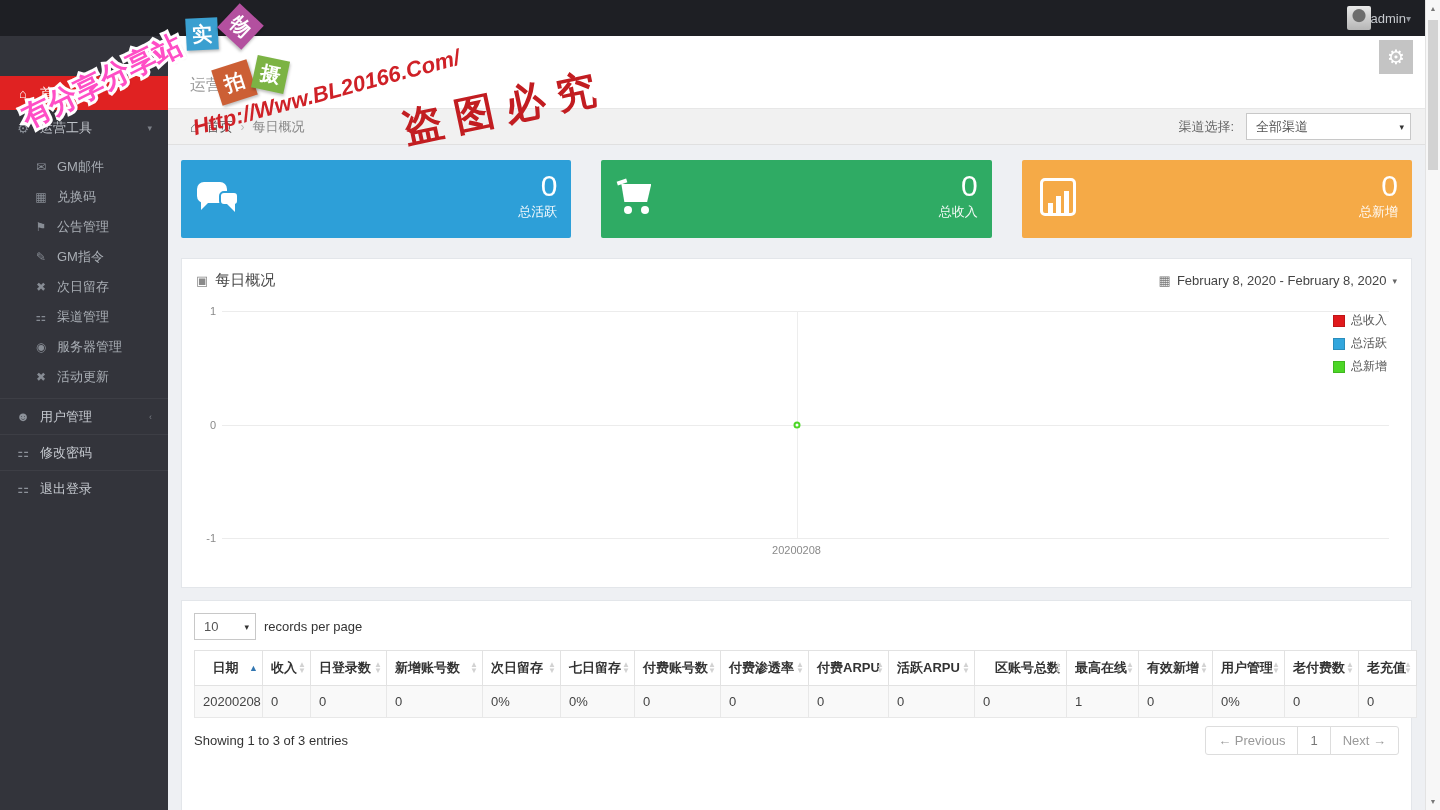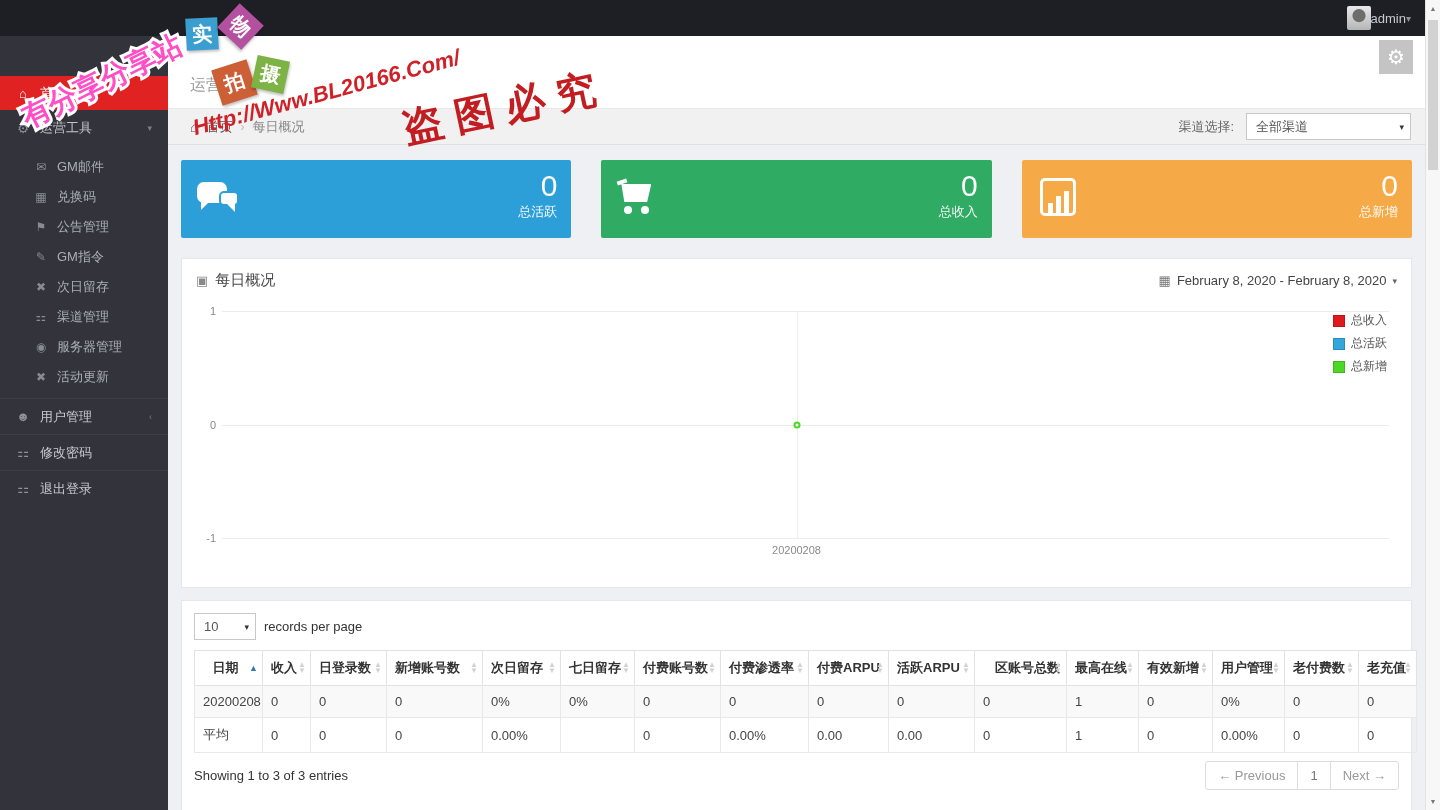--- a/index.html
+++ b/index.html
@@ -373,38 +373,20 @@
           <td>0</td>
           <td>0</td>
           <td>0</td>
           <td>0</td>
           <td>1</td>
           <td>0</td>
           <td>0%</td>
           <td>0</td>
           <td>0</td>
         </tr>
-        <tr>
-          <td>平均</td>
-          <td>0</td>
-          <td>0</td>
-          <td>0</td>
-          <td>0.00%</td>
-          <td></td>
-          <td>0</td>
-          <td>0.00%</td>
-          <td>0.00</td>
-          <td>0.00</td>
-          <td>0</td>
-          <td>1</td>
-          <td>0</td>
-          <td>0.00%</td>
-          <td>0</td>
-          <td>0</td>
-        </tr>
         </tbody>
       </table>
 
       <div class="tbl-footer">
         <span class="tbl-info">Showing 1 to 3 of 3 entries</span>
         <div class="pagination">
           <button class="pg first">← Previous</button>
           <button class="pg current">1</button>
           <button class="pg last">Next →</button>
         </div>

